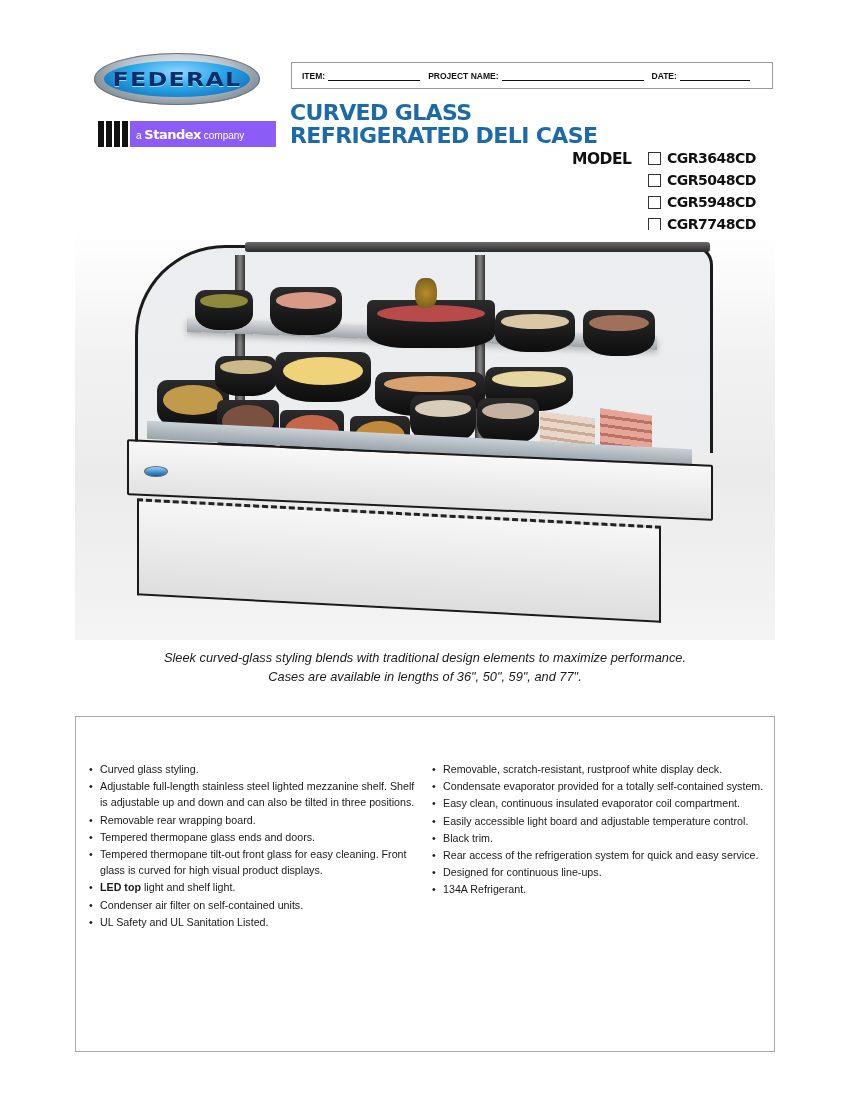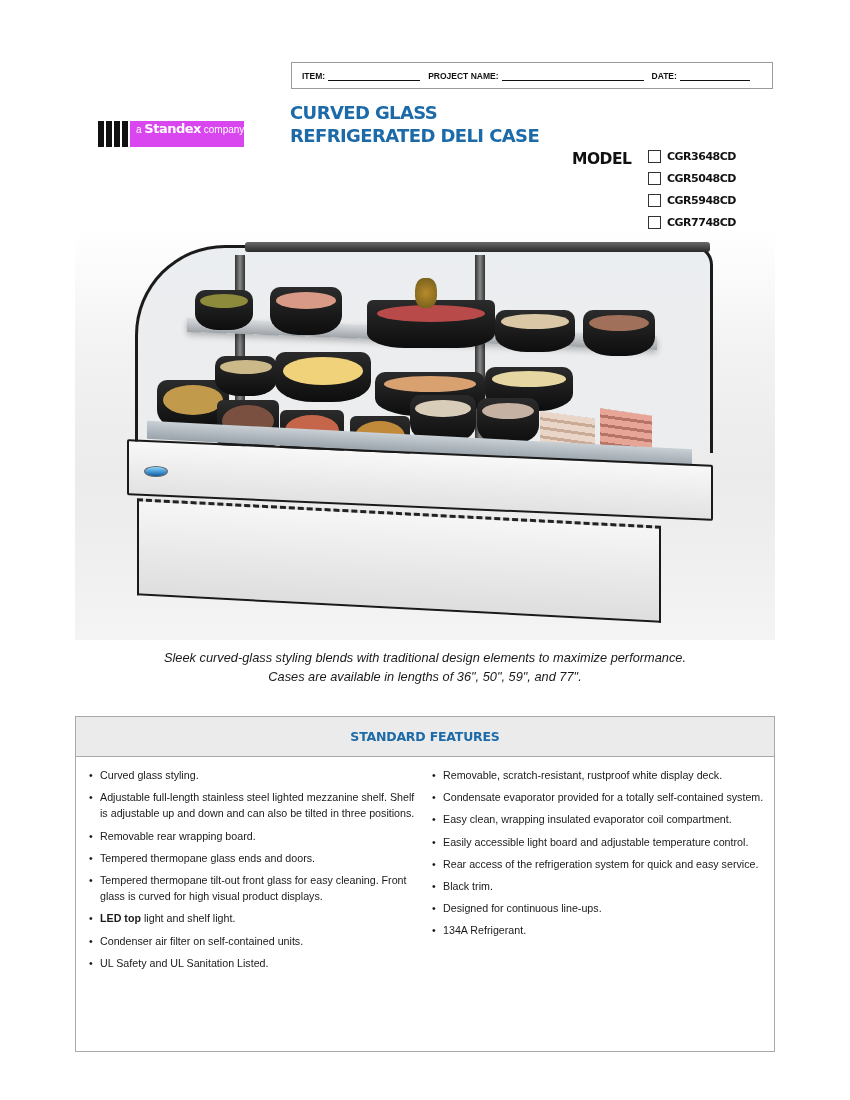--- a/index.html
+++ b/index.html
@@ -8,40 +8,40 @@
   
   .logo { position: absolute; left: 94px; top: 53px; width: 168px; height: 100px; }
   .logo-oval { position: absolute; left: 0; top: 0; width: 166px; height: 52px; border-radius: 50%;
     background: radial-gradient(ellipse at 50% 35%, #f4f6f8 0%, #b9c2cb 45%, #7d8790 80%, #5b636b 100%);
     box-shadow: inset 0 0 0 1px #6b737b; }
   .logo-inner { position: absolute; left: 10px; top: 8px; width: 146px; height: 36px; border-radius: 50%;
     background: radial-gradient(ellipse at 50% 30%, #8fd6ff 0%, #2aa6e8 45%, #0b5fa8 100%); }
   .logo-word { position: absolute; left: 0; top: 15px; width: 166px; text-align: center;
     font-family: "DejaVu Sans", sans-serif; font-weight: bold; font-size: 19px; letter-spacing: 1px;
     color: #0b2f6a; transform: scaleX(1.25); text-shadow: 0 1px 0 #9fd8ff; }
-  .standex { position: absolute; left: 4px; top: 68px; width: 146px; height: 26px; background: #d946ef; display: flex; align-items: flex-start; }
+  .standex { position: absolute; left: 4px; top: 68px; width: 178px; height: 26px; background: #8b5cf6; display: flex; align-items: center; }
   .standex-bars { display: flex; height: 26px; margin-right: 6px; }
   .standex-bars span { width: 6px; height: 26px; background: #111; border-right: 2px solid #fff; }
   .standex-text { color: #fff; font-size: 10px; white-space: nowrap; }
   .standex-text b { font-size: 13px; font-family: "DejaVu Sans", sans-serif; letter-spacing: -0.5px; }
 
   
   .form-box { position: absolute; left: 291px; top: 62px; width: 482px; height: 27px; border: 1.5px solid #9a9a9a;
     display: flex; align-items: center; font-size: 8.5px; font-weight: bold; color: #111; padding: 0 10px; box-sizing: border-box; }
   .form-field { display: flex; align-items: flex-end; margin-right: 8px; }
   .form-line { display: inline-block; border-bottom: 1px solid #111; height: 9px; margin-left: 3px; }
 
   
   .title { position: absolute; left: 290px; top: 101px; color: #1c6aa8; font-family: "DejaVu Sans", sans-serif;
-    font-weight: bold; font-size: 18px; line-height: 23px; letter-spacing: -0.6px; }
+    font-weight: bold; font-size: 22px; line-height: 23px; letter-spacing: -0.6px; }
 
   
   .models { position: absolute; left: 572px; top: 150px; }
   .model-label { position: absolute; left: 0; top: 0; font-family: "DejaVu Sans", sans-serif; font-weight: bold; font-size: 15.5px; letter-spacing: -0.5px; }
-  .model-row { position: absolute; left: 76px; display: flex; align-items: center; font-family: "DejaVu Sans", sans-serif; font-weight: bold; font-size: 11px; letter-spacing: -0.5px; }
+  .model-row { position: absolute; left: 76px; display: flex; align-items: center; font-family: "DejaVu Sans", sans-serif; font-weight: bold; font-size: 14px; letter-spacing: -0.5px; }
   .checkbox { width: 11px; height: 11px; border: 1px solid #333; margin-right: 6px; background: #fff; }
 
   
   .product { position: absolute; left: 75px; top: 230px; width: 700px; height: 410px;
     background: linear-gradient(180deg, #ffffff 0%, #f2f2f2 30%, #ebebeb 60%, #f4f4f4 100%); }
   .case { position: absolute; }
   .base-upper { left: 52px; top: 222px; width: 582px; height: 52px; background: linear-gradient(180deg,#f8f8f8,#e2e2e2);
     border: 2px solid #1a1a1a; border-radius: 2px; transform: skewY(2.5deg); }
   .base-lower { left: 62px; top: 282px; width: 520px; height: 92px; background: linear-gradient(180deg,#f6f6f6,#dedede);
     border: 2px solid #1a1a1a; border-top: 3px dashed #222; transform: skewY(3deg); }
@@ -60,28 +60,32 @@
   .tagline { position: absolute; left: 75px; top: 648px; width: 700px; text-align: center; font-style: italic; font-size: 12.8px; line-height: 19px; color: #1a1a1a; }
 
   
   .features { position: absolute; left: 75px; top: 716px; width: 700px; height: 336px; border: 1.5px solid #a9a9a9; box-sizing: border-box; }
   .features-head { height: 39px; background: #ebebeb; border-bottom: 1.5px solid #a9a9a9; display: flex; align-items: center; justify-content: center;
     font-family: "DejaVu Sans", sans-serif; font-weight: bold; font-size: 12.5px; color: #1c6aa8; letter-spacing: -0.2px; }
   .col { position: absolute; top: 44px; font-size: 10.7px; line-height: 16.2px; color: #1a1a1a; }
   .col-left { left: 13px; width: 330px; }
   .col-right { left: 356px; width: 335px; }
   .col ul { list-style: none; margin: 0; padding: 0; }
-  .col li { position: relative; padding-left: 11px; margin-bottom: 1px; margin-top: 6px; }
+  .col li { position: relative; padding-left: 11px; margin-bottom: 1px; }
   .col li::before { content: "•"; position: absolute; left: 0; top: 0; }
   .bold-run { font-weight: bold; }
 </style>
 </head>
 <body>
 
 <div class="logo">
+  <div class="logo-oval">
+    <div class="logo-inner"></div>
+    <div class="logo-word">FEDERAL</div>
+  </div>
   <div class="standex">
     <div class="standex-bars">
         <span></span>
         <span></span>
         <span></span>
         <span></span>
       </div>
     <div class="standex-text">
       <span>a</span>
       <b>Standex</b>
@@ -192,40 +196,39 @@
   <div class="case badge-mini"></div>
   <div class="case base-lower"></div>
 </div>
 
 <div class="tagline">
   <div>Sleek curved-glass styling blends with traditional design elements to maximize performance.</div>
   <div>Cases are available in lengths of 36", 50", 59", and 77".</div>
 </div>
 
 <div class="features">
-  <div class="features-head">STANDARD FEATURES</div>
 
   <div class="col col-left">
     <ul>
       <li>Curved glass styling.</li>
       <li>Adjustable full-length stainless steel lighted mezzanine shelf. Shelf is adjustable up and down and can also be tilted in three positions.</li>
       <li>Removable rear wrapping board.</li>
       <li>Tempered thermopane glass ends and doors.</li>
       <li>Tempered thermopane tilt-out front glass for easy cleaning. Front glass is curved for high visual product displays.</li>
       <li><span class="bold-run">LED top</span><span> light and shelf light.</span></li>
       <li>Condenser air filter on self-contained units.</li>
       <li>UL Safety and UL Sanitation Listed.</li>
     </ul>
   </div>
 
   <div class="col col-right">
     <ul>
       <li>Removable, scratch-resistant, rustproof white display deck.</li>
       <li>Condensate evaporator provided for a totally self-contained system.</li>
-      <li>Easy clean, wrapping insulated evaporator coil compartment.</li>
+      <li>Easy clean, continuous insulated evaporator coil compartment.</li>
       <li>Easily accessible light board and adjustable temperature control.</li>
+      <li>Black trim.</li>
       <li>Rear access of the refrigeration system for quick and easy service.</li>
-      <li>Black trim.</li>
       <li>Designed for continuous line-ups.</li>
       <li>134A Refrigerant.</li>
     </ul>
   </div>
 </div>
 
 </body></html>

